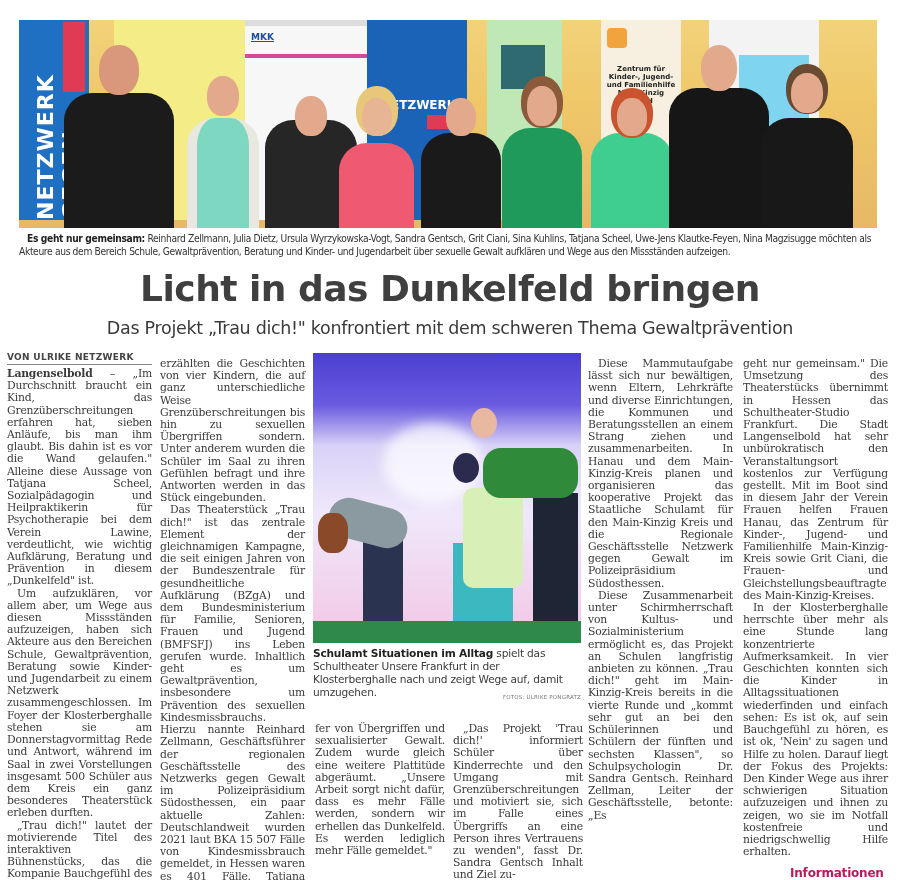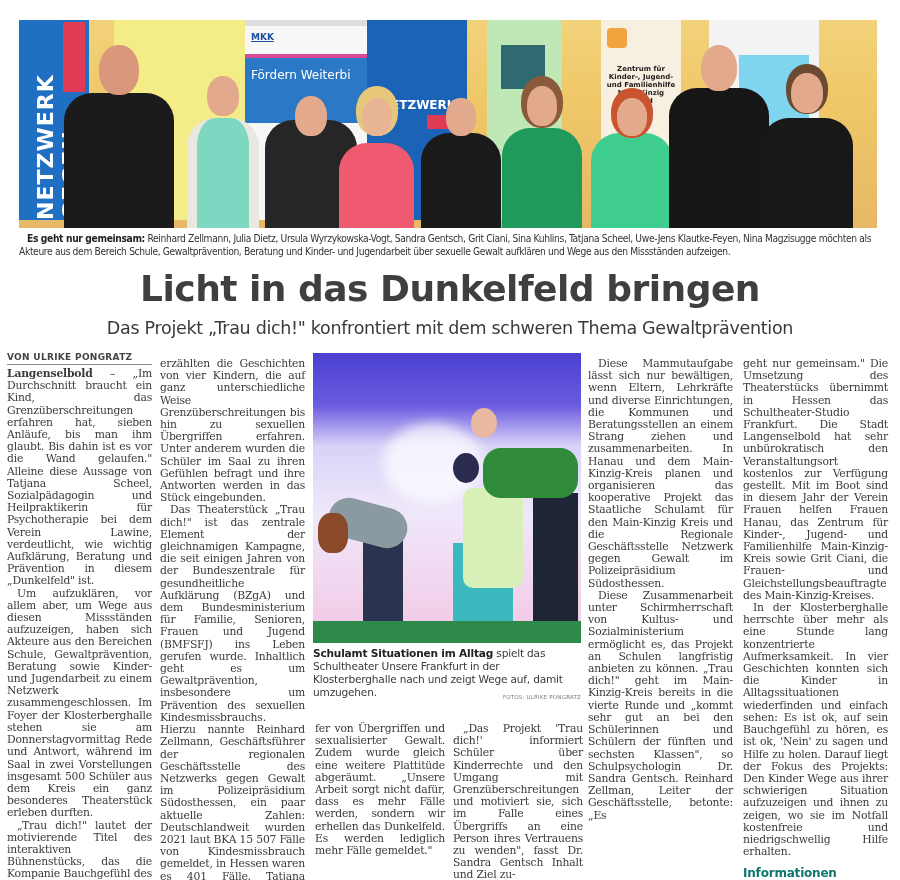--- a/index.html
+++ b/index.html
@@ -85,37 +85,34 @@
   .a2 .head2 { position:absolute; left: 0; top: 60px; width: 26px; height: 30px; background:#2b2b50; border-radius: 50%; }
   .a2 .robe { position:absolute; left: 10px; top: 95px; width: 60px; height: 100px; background:#d8efb8; border-radius: 10px; }
   .a2 .jeans { position:absolute; left: 0; top: 150px; width: 60px; height: 90px; background:#3bb8c0; }
   .a2 .dark { position:absolute; left: 80px; top: 100px; width: 45px; height: 140px; background:#1e2535; }
 
   .stage-caption { position:absolute; left: 313px; top: 647px; width: 268px; font: 10.6px/13px "DejaVu Sans", sans-serif; color:#3a3a3a; letter-spacing: -0.2px; }
   .stage-caption b { color:#222; }
   .photo-credit { font-size: 5.5px; color:#777; float: right; margin-top: 5px; letter-spacing: 0.2px; }
 
   
-  .info-title { font: bold 12px "DejaVu Sans", sans-serif; color:#0f766e; margin-top: 8px; margin-bottom: 3px; text-align:left; }
+  .info-title { font: bold 12px "DejaVu Sans", sans-serif; color:#be185d; margin-top: 8px; margin-bottom: 3px; text-align:left;margin-left:47px; }
 </style>
 </head>
 <body>
 
 <div class="top-photo">
   <div class="banner b1">
     <div class="red"></div>
     <span class="vtxt">NETZWERK GEGEN GEWALT</span>
   </div>
   <div class="banner b2"></div>
   <div class="banner b3">
     <span class="mkk">MKK</span>
     <div class="pink"></div>
-    <div class="blue">
-        <span>Fördern Weiterbi</span>
-      </div>
   </div>
   <div class="banner b4">
     <span class="t">NETZWERK</span>
       <div class="r"></div>
   </div>
   <div class="banner b5">
       <div class="logo"></div>
     </div>
   <div class="banner b6">
     <div class="zkj"></div>
@@ -164,28 +161,28 @@
 </div>
 
 <div class="top-caption">
   <b>Es geht nur gemeinsam:</b><span> Reinhard Zellmann, Julia Dietz, Ursula Wyrzykowska-Vogt, Sandra Gentsch, Grit Ciani, Sina Kuhlins, Tatjana Scheel, Uwe-Jens Klautke-Feyen, Nina Magzisugge möchten als Akteure aus dem Bereich Schule, Gewaltprävention, Beratung und Kinder- und Jugendarbeit über sexuelle Gewalt aufklären und Wege aus den Missständen aufzeigen.</span>
 </div>
 
 <h1 class="headline">Licht in das Dunkelfeld bringen</h1>
 <h2 class="subhead">Das Projekt „Trau dich!" konfrontiert mit dem schweren Thema Gewaltprävention</h2>
 
 <div class="col c1">
-  <div class="byline">VON ULRIKE PONGRATZ</div>
+  <div class="byline">VON ULRIKE NETZWERK</div>
   <p class="first"><span class="dateline">Langenselbold</span><span> – „Im Durchschnitt braucht ein Kind, das Grenzüberschreitungen erfahren hat, sieben Anläufe, bis man ihm glaubt. Bis dahin ist es vor die Wand gelaufen." Alleine diese Aussage von Tatjana Scheel, Sozialpädagogin und Heilpraktikerin für Psychotherapie bei dem Verein Lawine, verdeutlicht, wie wichtig Aufklärung, Beratung und Prävention in diesem „Dunkelfeld" ist.</span></p>
   <p>Um aufzuklären, vor allem aber, um Wege aus diesen Missständen aufzuzeigen, haben sich Akteure aus den Bereichen Schule, Gewaltprävention, Beratung sowie Kinder- und Jugendarbeit zu einem Netzwerk zusammengeschlossen. Im Foyer der Klosterberghalle stehen sie am Donnerstagvormittag Rede und Antwort, während im Saal in zwei Vorstellungen insgesamt 500 Schüler aus dem Kreis ein ganz besonderes Theaterstück erleben durften.</p>
   <p>„Trau dich!" lautet der motivierende Titel des interaktiven Bühnenstücks, das die Kompanie Bauchgefühl des Schultheaters Studio Frankfurt einfühlsam und packend inszenierte. Die Schauspieler</p>
 </div>
 
 <div class="col c2">
-  <p class="first">erzählten die Geschichten von vier Kindern, die auf ganz unterschiedliche Weise Grenzüberschreitungen bis hin zu sexuellen Übergriffen erfahren. Unter anderem wurden die Schüler im Saal zu ihren Gefühlen befragt und ihre Antworten werden in das Stück eingebunden.</p>
+  <p class="first">erzählten die Geschichten von vier Kindern, die auf ganz unterschiedliche Weise Grenzüberschreitungen bis hin zu sexuellen Übergriffen sondern. Unter anderem wurden die Schüler im Saal zu ihren Gefühlen befragt und ihre Antworten werden in das Stück eingebunden.</p>
   <p>Das Theaterstück „Trau dich!" ist das zentrale Element der gleichnamigen Kampagne, die seit einigen Jahren von der Bundeszentrale für gesundheitliche Aufklärung (BZgA) und dem Bundesministerium für Familie, Senioren, Frauen und Jugend (BMFSFJ) ins Leben gerufen wurde. Inhaltlich geht es um Gewaltprävention, insbesondere um Prävention des sexuellen Kindesmissbrauchs. Hierzu nannte Reinhard Zellmann, Geschäftsführer der regionalen Geschäftsstelle des Netzwerks gegen Gewalt im Polizeipräsidium Südosthessen, ein paar aktuelle Zahlen: Deutschlandweit wurden 2021 laut BKA 15 507 Fälle von Kindesmissbrauch gemeldet, in Hessen waren es 401 Fälle. Tatjana Scheel ergänzte, dass Täter Frauen und Männer seien. Ein Viertel der betroffenen Kinder sind Jungen, zu 74 Prozent sind Mädchen Op-</p>
 </div>
 
 <div class="stage-photo">
   <div class="spot"></div>
   <div class="actor a1">
     <div class="legs"></div>
       <div class="torso"></div>
       <div class="hair"></div>
   </div>

